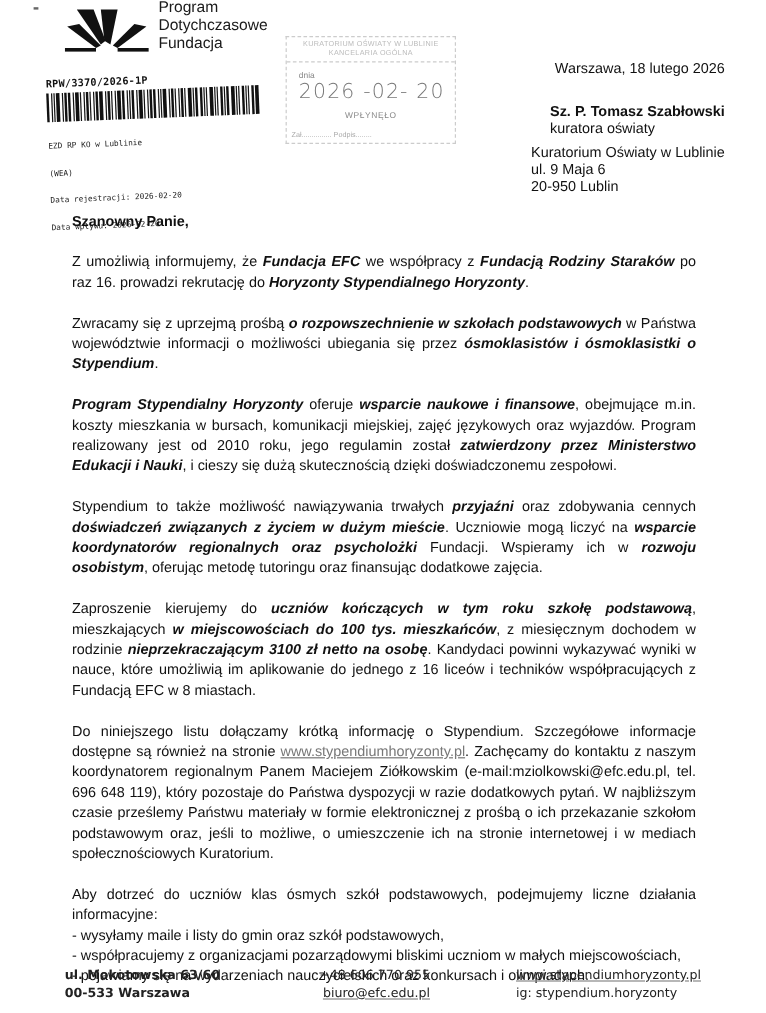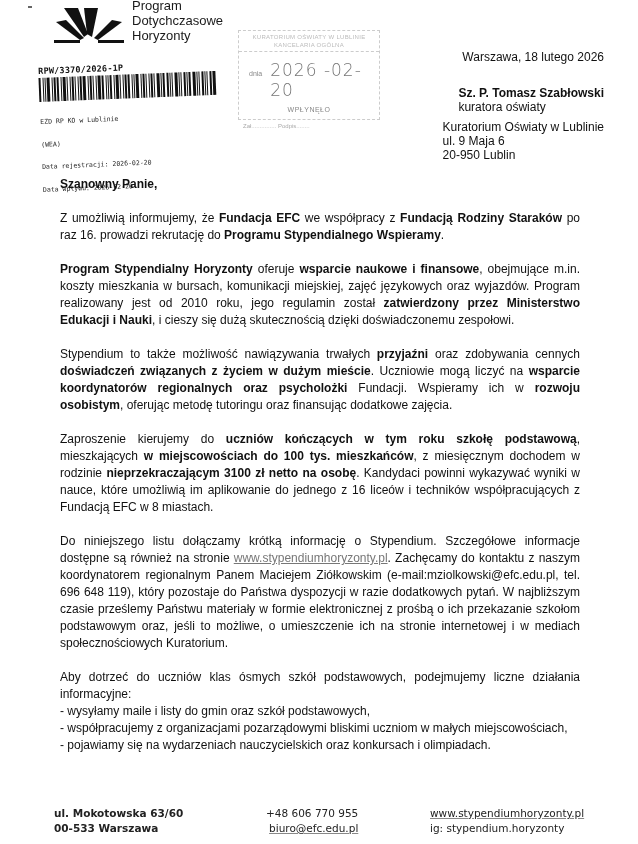--- a/index.html
+++ b/index.html
@@ -8,34 +8,34 @@
   .logo-mark { left:54px; top:4px; width:70px; height:40px; }
   .logo-text { left:132px; top:-2px; font-size:13px; line-height:15px; color:#1a1a1a; }
   .barcode-wrap { left:38px; top:66px; width:180px; transform:rotate(-2.3deg); transform-origin:left top; font-family:"DejaVu Sans Mono", monospace; }
   .barcode-id { font-size:8.5px; font-weight:bold; letter-spacing:0.2px; }
   .barcode { height:24px; display:flex; align-items:stretch; margin-top:2px; }
   .barcode span { display:block; background:#111; height:100%; }
   .barcode-meta { font-size:6.5px; line-height:7.5px; margin-top:2px; color:#222; white-space:pre; }
   .stamp { left:238px; top:30px; width:140px; height:88px; border:1px dashed #ccc; color:#999; font-size:6px; }
   .stamp .hdr { text-align:center; line-height:8px; padding-top:2px; color:#bbb; letter-spacing:0.3px; }
   .stamp .line { border-top:1px dashed #ccc; margin:2px 0; }
-  .stamp .date-row { display:flex; align-items:baseline; padding-left:10px; margin-top:8px; }
+  .stamp .date-row { display:flex; align-items:baseline; padding-left:10px; margin-top:8px;flex-direction:column; }
   .stamp .date-lbl { font-size:7px; color:#888; margin-right:8px; }
   .stamp .date-val { font-size:17px; color:#777; letter-spacing:1px; font-family:"DejaVu Sans", sans-serif; font-weight:300; }
   .stamp .wpl { text-align:center; font-size:7px; color:#888; margin-top:6px; letter-spacing:0.5px; }
   .stamp .sign { font-size:6px; color:#aaa; margin-top:10px; padding-left:4px; }
   .right-block { right:34px; text-align:left; font-size:12px; line-height:14px; }
   .date-line { top:50px; }
   .recipient { top:86px; }
   .recipient .name { font-weight:bold; }
   .address { top:120px; }
   .body-text { left:60px; width:520px; top:176px; font-size:12px; line-height:17px; }
   .body-text p { margin:0 0 17px 0; text-align:justify; }
   .body-text p.greet { font-weight:bold; margin-bottom:17px; }
-  .body-text b { font-weight:bold; }
+  .body-text b { font-weight:bold;font-style:italic; }
   .link { color:#777; text-decoration:underline; }
   .section-title { font-weight:bold; margin:0 !important; }
   .list-item { margin:0 !important; text-align:center; }
   .footer { top:806px; left:54px; width:540px; font-family:"DejaVu Sans", sans-serif; font-size:10.5px; line-height:15px; color:#222; }
   .footer .col { position:absolute; top:0; white-space:nowrap; }
   .footer .c1 { left:0;font-weight:bold; }
   .footer .c2 { left:212px;text-align:right; }
   .footer .c3 { left:376px; }
   .u { text-decoration:underline; text-decoration-color:#888; }
   .tiny-mark { left:28px; top:6px; width:4px; height:2px; background:#666; }
@@ -51,21 +51,21 @@
     <polygon points="30,4 44,4 38,33 33,30" fill="#111"></polygon>
     <polygon points="2,18 12,16 30,34 26,36" fill="#111"></polygon>
     <polygon points="58,16 68,18 44,36 40,34" fill="#111"></polygon>
     <rect x="0" y="36" width="26" height="3" fill="#111"></rect>
     <rect x="44" y="36" width="26" height="3" fill="#111"></rect>
   </svg>
 </div>
 <div class="abs logo-text">
   <div>Program</div>
   <div>Dotychczasowe</div>
-  <div>Horyzonty</div>
+  <div>Fundacja</div>
 </div>
 
 <div class="abs barcode-wrap">
   <div class="barcode-id">RPW/3370/2026-1P</div>
   <div class="barcode" id="barcode">
       <span style="width: 2px; margin-right: 2px;"></span>
       <span style="width: 1px; margin-right: 1px;"></span>
       <span style="width: 1px; margin-right: 1px;"></span>
       <span style="width: 3px; margin-right: 2px;"></span>
       <span style="width: 1px; margin-right: 1px;"></span>
@@ -153,21 +153,22 @@
   <div>kuratora oświaty</div>
 </div>
 <div class="abs right-block address">
   <div>Kuratorium Oświaty w Lublinie</div>
   <div>ul. 9 Maja 6</div>
   <div>20-950 Lublin</div>
 </div>
 
 <div class="abs body-text">
   <p class="greet">Szanowny Panie,</p>
-  <p><span>Z umożliwią informujemy, że </span><b>Fundacja EFC</b><span> we współpracy z </span><b>Fundacją Rodziny Staraków</b><span> po raz 16. prowadzi rekrutację do </span><b>Programu Stypendialnego Wspieramy</b><span>.</span></p>
+  <p><span>Z umożliwią informujemy, że </span><b>Fundacja EFC</b><span> we współpracy z </span><b>Fundacją Rodziny Staraków</b><span> po raz 16. prowadzi rekrutację do </span><b>Horyzonty Stypendialnego Horyzonty</b><span>.</span></p>
+  <p><span>Zwracamy się z uprzejmą prośbą </span><b>o rozpowszechnienie w szkołach podstawowych</b><span> w Państwa województwie informacji o możliwości ubiegania się przez </span><b>ósmoklasistów i ósmoklasistki o Stypendium</b><span>.</span></p>
   <p><b>Program Stypendialny Horyzonty</b><span> oferuje </span><b>wsparcie naukowe i finansowe</b><span>, obejmujące m.in. koszty mieszkania w bursach, komunikacji miejskiej, zajęć językowych oraz wyjazdów. Program realizowany jest od 2010 roku, jego regulamin został </span><b>zatwierdzony przez Ministerstwo Edukacji i Nauki</b><span>, i cieszy się dużą skutecznością dzięki doświadczonemu zespołowi.</span></p>
   <p><span>Stypendium to także możliwość nawiązywania trwałych </span><b>przyjaźni</b><span> oraz zdobywania cennych </span><b>doświadczeń związanych z życiem w dużym mieście</b><span>. Uczniowie mogą liczyć na </span><b>wsparcie koordynatorów regionalnych oraz psycholożki</b><span> Fundacji. Wspieramy ich w </span><b>rozwoju osobistym</b><span>, oferując metodę tutoringu oraz finansując dodatkowe zajęcia.</span></p>
   <p><span>Zaproszenie kierujemy do </span><b>uczniów kończących w tym roku szkołę podstawową</b><span>, mieszkających </span><b>w miejscowościach do 100 tys. mieszkańców</b><span>, z miesięcznym dochodem w rodzinie </span><b>nieprzekraczającym 3100 zł netto na osobę</b><span>. Kandydaci powinni wykazywać wyniki w nauce, które umożliwią im aplikowanie do jednego z 16 liceów i techników współpracujących z Fundacją EFC w 8 miastach.</span></p>
   <p><span>Do niniejszego listu dołączamy krótką informację o Stypendium. Szczegółowe informacje dostępne są również na stronie </span><a class="link">www.stypendiumhoryzonty.pl</a><span>. Zachęcamy do kontaktu z naszym koordynatorem regionalnym Panem Maciejem Ziółkowskim (e-mail:mziolkowski@efc.edu.pl, tel. 696 648 119), który pozostaje do Państwa dyspozycji w razie dodatkowych pytań. W najbliższym czasie prześlemy Państwu materiały w formie elektronicznej z prośbą o ich przekazanie szkołom podstawowym oraz, jeśli to możliwe, o umieszczenie ich na stronie internetowej i w mediach społecznościowych Kuratorium.</span></p>
   <p style="margin:0;">Aby dotrzeć do uczniów klas ósmych szkół podstawowych, podejmujemy liczne działania informacyjne:</p>
   <p class="list-item">- wysyłamy maile i listy do gmin oraz szkół podstawowych,</p>
   <p class="list-item">- współpracujemy z organizacjami pozarządowymi bliskimi uczniom w małych miejscowościach,</p>
   <p class="list-item">- pojawiamy się na wydarzeniach nauczycielskich oraz konkursach i olimpiadach.</p>
 </div>
 

